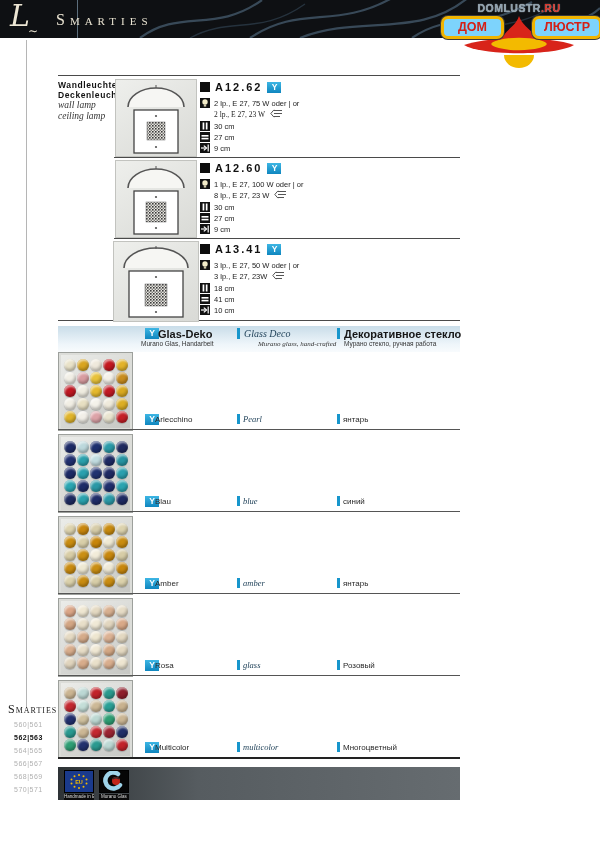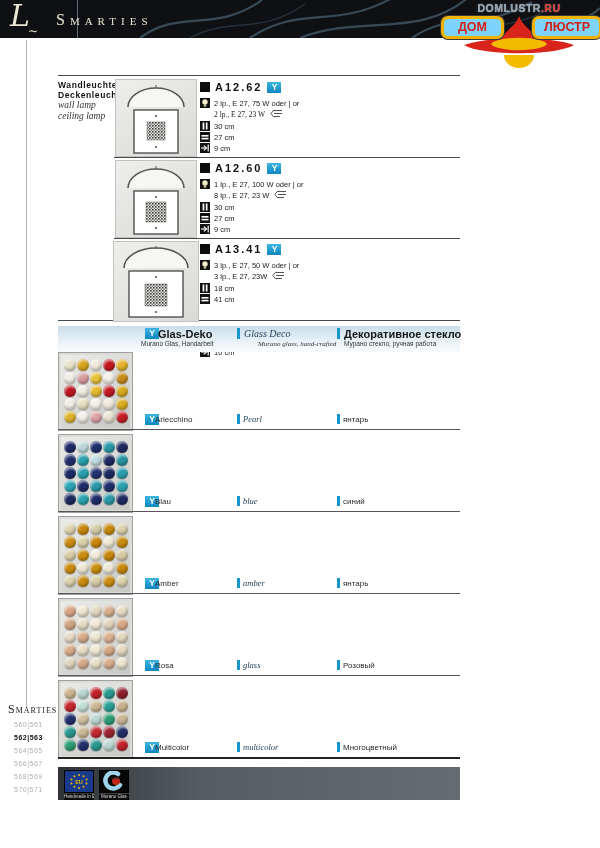--- a/index.html
+++ b/index.html
@@ -300,21 +300,21 @@
             <rect x="5.8" y="1.5" width="1.7" height="7" fill="#fff"></rect>
           </svg></span><span>18 cm</span>
     </div>
     <div class="specline" style="top:51px;">
       <span class="ic"><svg width="10" height="10">
             <rect width="10" height="10" fill="#111"></rect>
             <rect x="1.5" y="3" width="7" height="1.6" fill="#fff"></rect>
             <rect x="1.5" y="5.8" width="7" height="1.6" fill="#fff"></rect>
           </svg></span><span>41 cm</span>
     </div>
-    <div class="specline" style="top:62px;margin-top:42px;">
+    <div class="specline" style="top:62px;">
       <span class="ic"><svg width="10" height="10">
             <rect width="10" height="10" fill="#111"></rect>
             <g stroke="#fff" stroke-width="1.2" fill="none">
               <path d="M1,5 h4.5"></path>
               <path d="M3.8,2.6 L6.6,5 L3.8,7.4"></path>
               <path d="M8.2,1.6 v6.8"></path>
             </g>
           </svg></span><span>10 cm</span>
     </div>
   </div>

